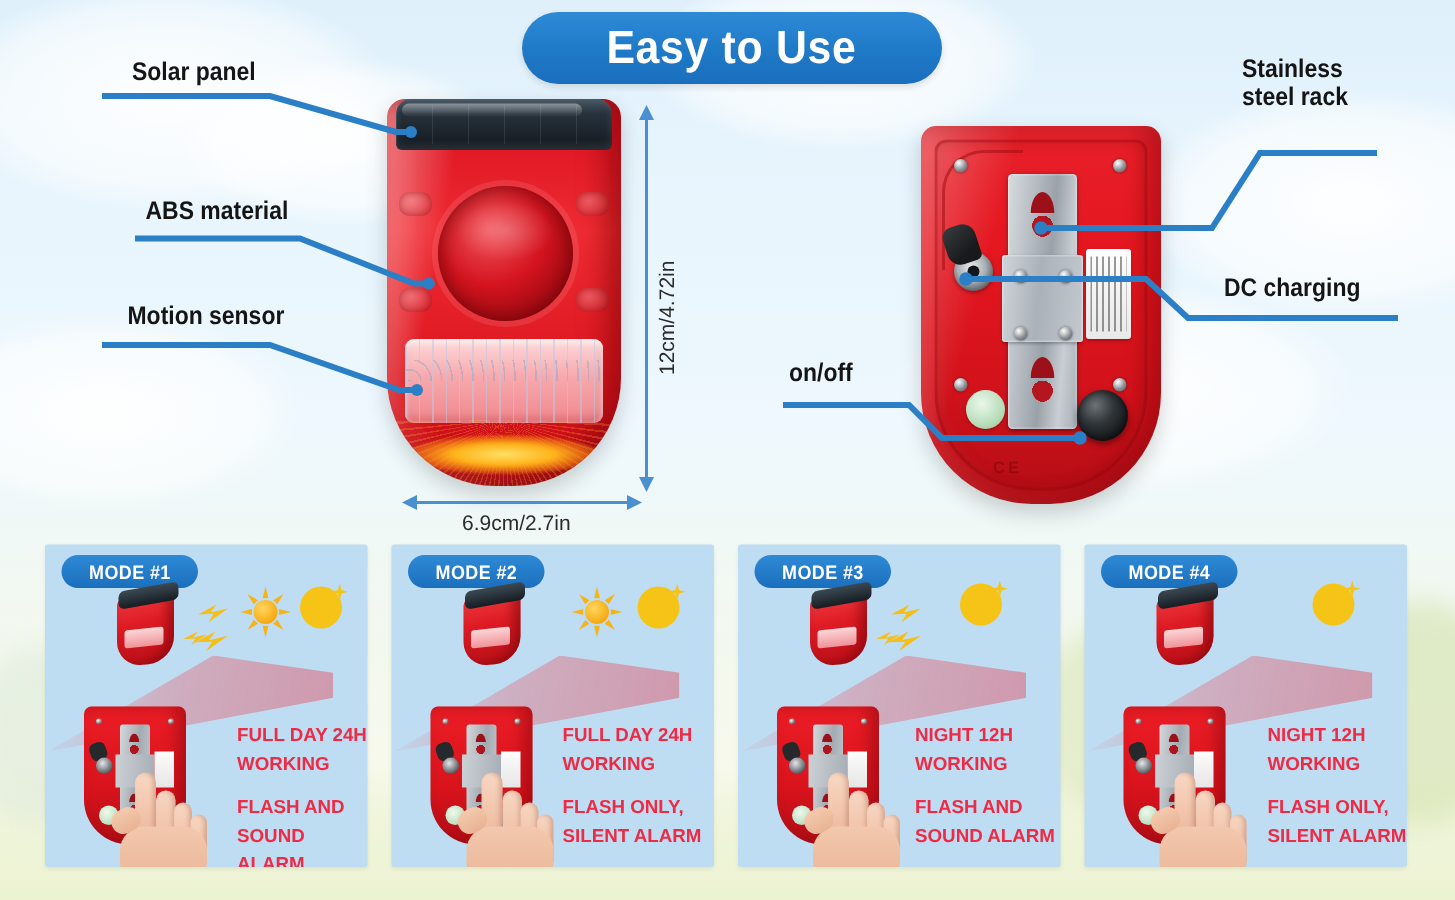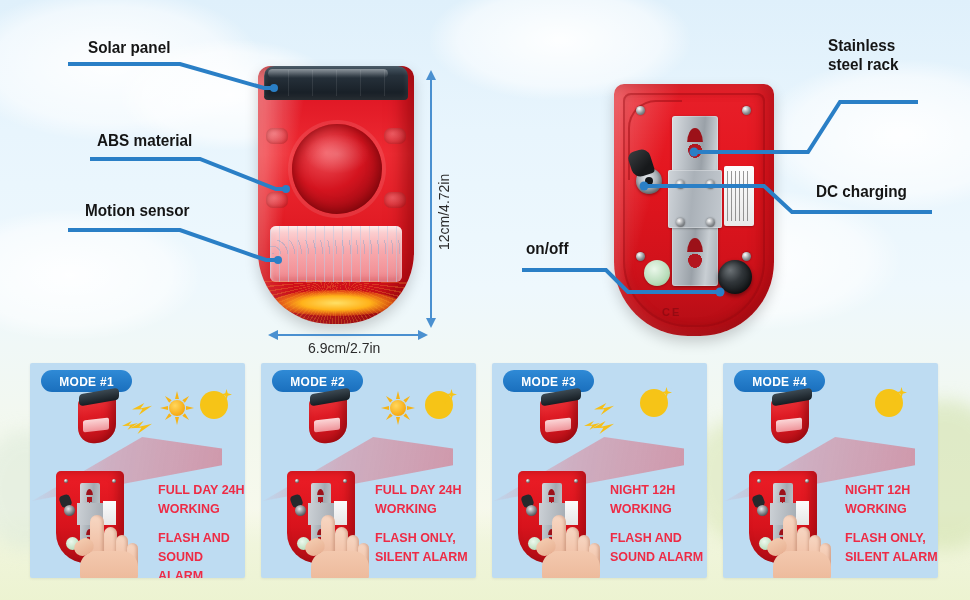--- a/index.html
+++ b/index.html
@@ -302,20 +302,23 @@
   <div class="cloud" style="left:120px;top:40px;width:220px;height:110px;"></div>
   <div class="cloud" style="left:430px;top:-20px;width:260px;height:120px;"></div>
   <div class="cloud" style="left:760px;top:60px;width:280px;height:150px;"></div>
   <div class="cloud" style="left:600px;top:190px;width:300px;height:140px;"></div>
   <div class="cloud" style="left:-60px;top:210px;width:260px;height:130px;"></div>
   <div class="ground"></div>
   <div class="blurtree" style="left:880px;top:400px;width:130px;height:150px;background:#cfe0a8;"></div>
   <div class="blurtree" style="left:690px;top:420px;width:90px;height:120px;background:#d7e5b3;"></div>
   <div class="blurtree" style="left:-20px;top:430px;width:90px;height:120px;background:#dcead9;"></div>
 
+  <div class="title-pill">
+    <span>Easy to Use</span>
+  </div>
 
   <div class="front">
     <div class="front-body">
       <div class="solar"></div>
       <div class="solar-gloss"></div>
       <div class="sidetab" style="left:8px;top:62px;"></div>
       <div class="sidetab" style="left:126px;top:62px;"></div>
       <div class="sidetab" style="left:8px;top:126px;"></div>
       <div class="sidetab" style="left:126px;top:126px;"></div>
       <div class="siren"></div>

